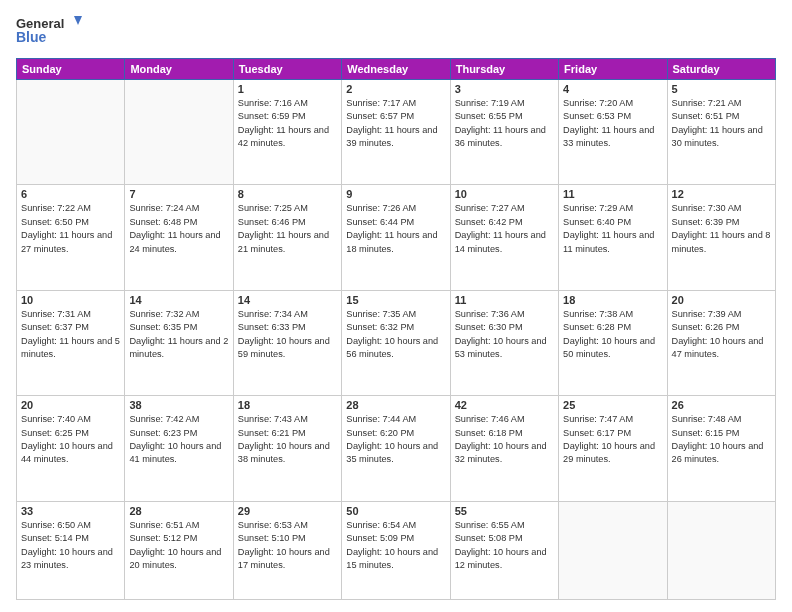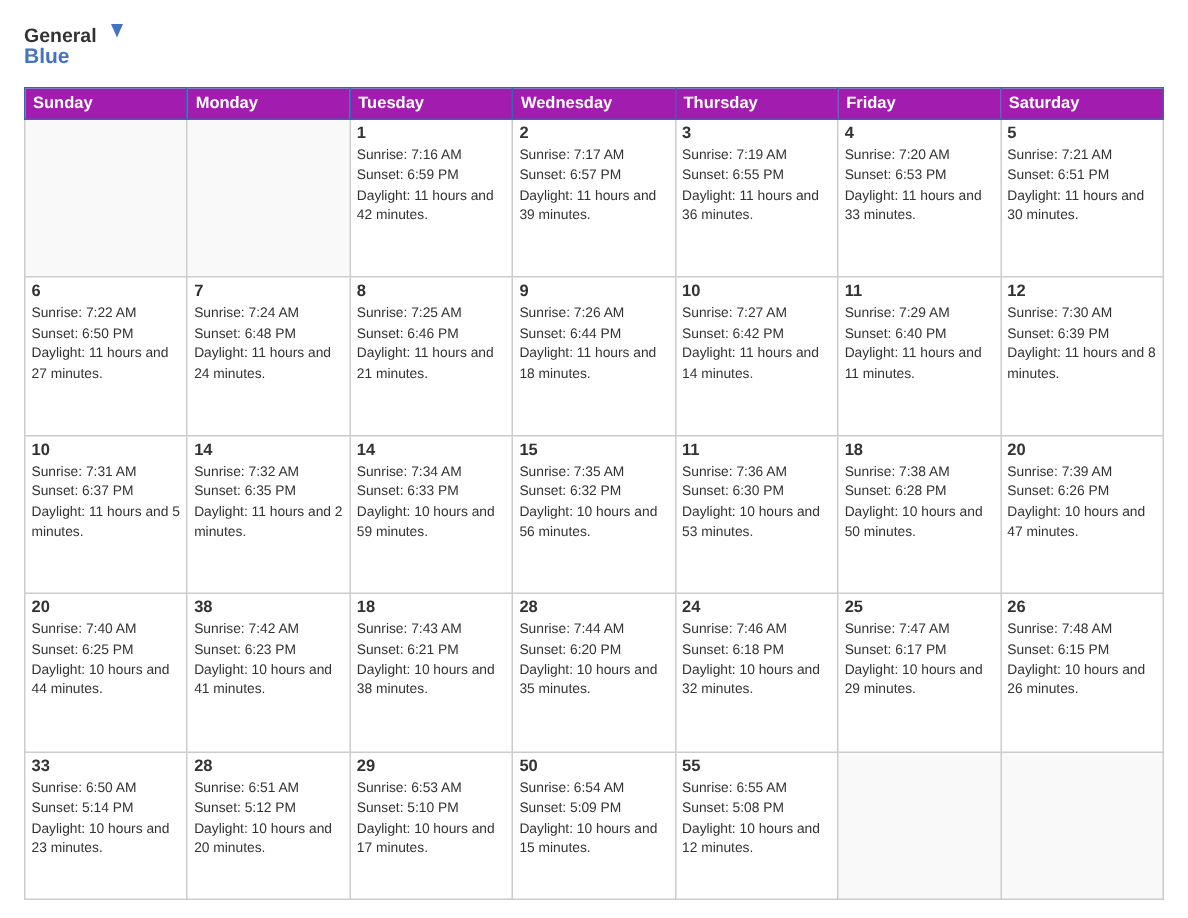--- a/index.html
+++ b/index.html
@@ -214,21 +214,21 @@
           </td>
           <td>
             <span class="day-number">18</span>
             <div class="day-info">Sunrise: 7:43 AM<br>Sunset: 6:21 PM<br>Daylight: 10 hours and 38 minutes.</div>
           </td>
           <td>
             <span class="day-number">28</span>
             <div class="day-info">Sunrise: 7:44 AM<br>Sunset: 6:20 PM<br>Daylight: 10 hours and 35 minutes.</div>
           </td>
           <td>
-            <span class="day-number">24</span>
+            <span class="day-number">42</span>
             <div class="day-info">Sunrise: 7:46 AM<br>Sunset: 6:18 PM<br>Daylight: 10 hours and 32 minutes.</div>
           </td>
           <td>
             <span class="day-number">25</span>
             <div class="day-info">Sunrise: 7:47 AM<br>Sunset: 6:17 PM<br>Daylight: 10 hours and 29 minutes.</div>
           </td>
           <td>
             <span class="day-number">26</span>
             <div class="day-info">Sunrise: 7:48 AM<br>Sunset: 6:15 PM<br>Daylight: 10 hours and 26 minutes.</div>
           </td>

